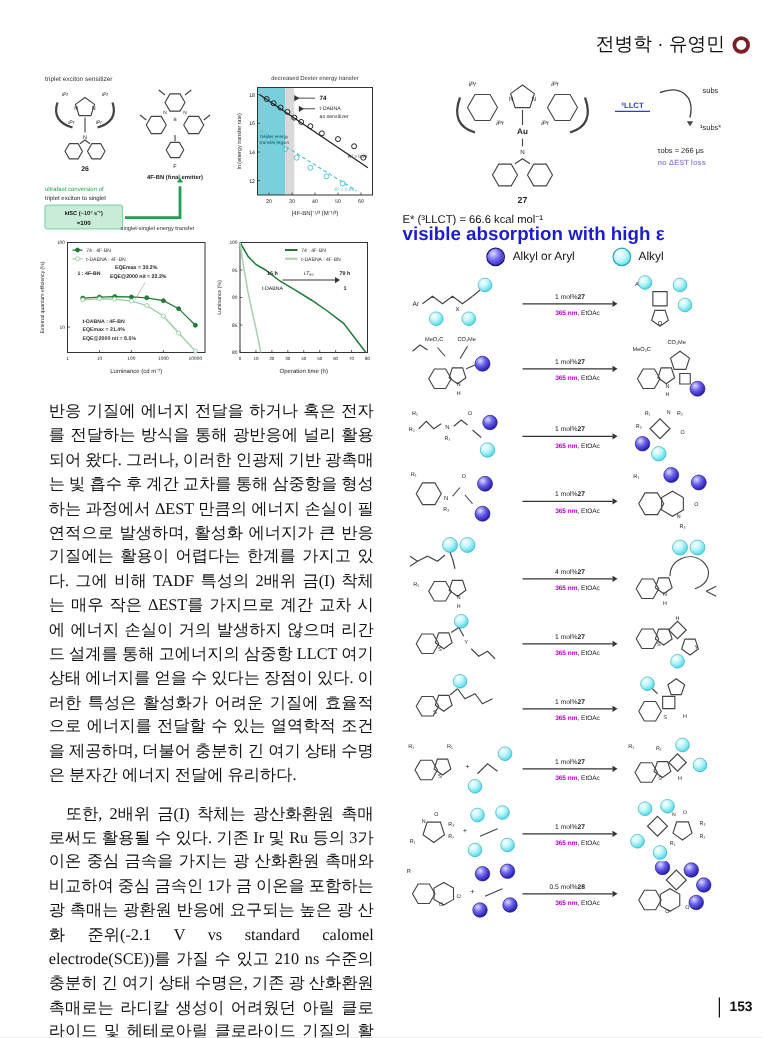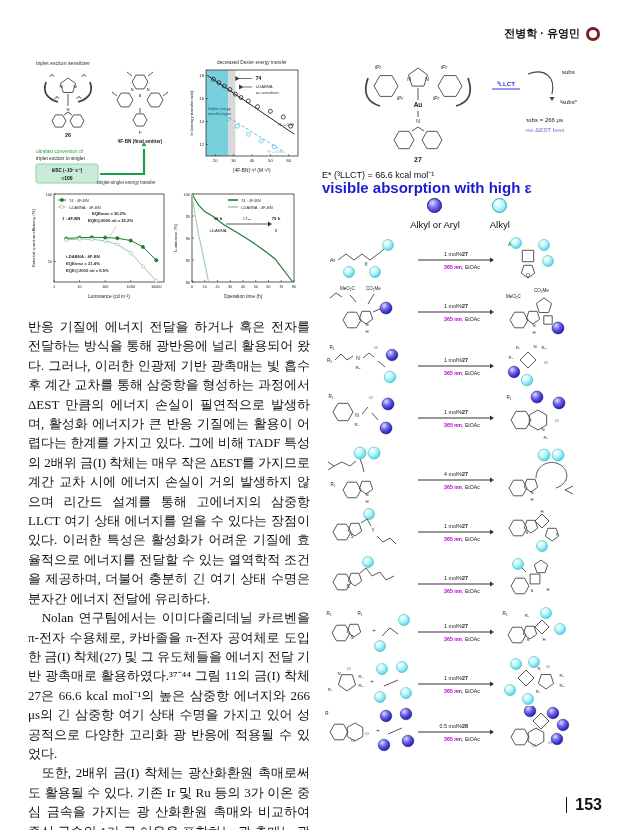--- a/index.html
+++ b/index.html
@@ -1,42 +1,42 @@
 <!DOCTYPE html>
 <html><head>
 <meta charset="utf-8">
 <style>
   html,body{margin:0;padding:0;background:#e8e8e8;}
   .page{position:relative;width:622px;height:830px;background:#ffffff;margin:0 auto;
         font-family:"Liberation Sans",sans-serif;overflow:hidden;}
   .hdr{position:absolute;top:26px;right:22px;display:flex;align-items:center;
-       font-size:11px;font-weight:bold;color:#111;}
+       font-size:15px;font-weight:normal;color:#111;}
   .ring{display:inline-block;width:8px;height:8px;border:3px solid #7a1f24;border-radius:50%;margin-left:6px;}
   .col-left{position:absolute;left:28px;top:56px;width:282px;}
   .col-right{position:absolute;left:322px;top:56px;width:286px;}
   .f10-row{display:flex;align-items:flex-start;}
   figure{margin:0;padding:0;}
   figcaption{font-size:10.3px;line-height:14px;color:#111;text-align:justify;margin-top:4px;font-weight:600;}
   figcaption .cap-label{font-weight:bold;}
   .bodytext{margin-top:9px;font-family:"Liberation Serif",serif;font-size:13px;line-height:19.4px;
             color:#111;text-align:justify;}
-  .bodytext p{margin:0;}
+  .bodytext p{margin:11px;}
   .bodytext p.ind{text-indent:1.05em;}
   .energy{width:276px;text-align:left;margin-top:2px;line-height:11.5px;}
   .energy .e0{font-size:9px;color:#111;}
   .energy .e1,.energy .e2{font-size:15px;font-weight:bold;color:#1b1bd0;}
   .sph-legend{width:276px;display:flex;justify-content:center;gap:30px;align-items:center;
               margin:5px 0 4px 0;font-size:9.5px;color:#111;}
-  .sph-legend .item{display:flex;align-items:center;gap:6px;flex-direction:column;}
+  .sph-legend .item{display:flex;align-items:center;gap:6px;}
   .sph{width:13px;height:13px;border-radius:50%;}
   .sph.b{background:radial-gradient(circle at 35% 30%,#dcdcff 0%,#6a63ea 45%,#1d12a8 100%);border:1px solid #19127e;}
   .sph.c{background:radial-gradient(circle at 35% 30%,#ffffff 0%,#bdf6fa 45%,#43d6e6 100%);border:1px solid #2aa8b8;}
   .ftr{position:absolute;right:20px;bottom:16px;display:flex;align-items:center;font-size:10px;color:#111;}
   .ftr .bar{border-left:1.5px solid #111;height:16px;margin:0 8px;}
-  .ftr .pg{font-size:16px;font-weight:bold;}
+  .ftr .pg{font-size:11px;font-weight:bold;}
   svg{display:block;}
   #reactions svg{margin:0;}
 </style>
 </head>
 <body>
 
 <div class="page">
 
   <div class="hdr">
     <span>전병학 · 유영민</span>
@@ -239,21 +239,20 @@
             <text x="48" y="46" font-size="4.2" fill="#222" text-anchor="middle" font-family="Liberation Sans, sans-serif">t-DABNA</text>
             <text x="106" y="46" font-size="4.3" fill="#222" text-anchor="middle" font-family="Liberation Sans, sans-serif" font-weight="bold">1</text>
             <text x="73" y="112" font-size="4.8" fill="#222" text-anchor="middle" font-family="Liberation Sans, sans-serif">Operation time (h)</text>
             <text x="7" y="52" font-size="4.1" fill="#222" text-anchor="middle" font-family="Liberation Sans, sans-serif" transform="rotate(-90 7 52)">Luminance (%)</text>
           </svg>
       </div>
     </figure>
 
     <div class="bodytext">
       <p>반응 기질에 에너지 전달을 하거나 혹은 전자를 전달하는 방식을 통해 광반응에 널리 활용되어 왔다. 그러나, 이러한 인광제 기반 광촉매는 빛 흡수 후 계간 교차를 통해 삼중항을 형성하는 과정에서 ΔEST 만큼의 에너지 손실이 필연적으로 발생하며, 활성화 에너지가 큰 반응 기질에는 활용이 어렵다는 한계를 가지고 있다. 그에 비해 TADF 특성의 2배위 금(I) 착체는 매우 작은 ΔEST를 가지므로 계간 교차 시에 에너지 손실이 거의 발생하지 않으며 리간드 설계를 통해 고에너지의 삼중항 LLCT 여기 상태 에너지를 얻을 수 있다는 장점이 있다. 이러한 특성은 활성화가 어려운 기질에 효율적으로 에너지를 전달할 수 있는 열역학적 조건을 제공하며, 더불어 충분히 긴 여기 상태 수명은 분자간 에너지 전달에 유리하다.</p>
-      <p class="ind">Nolan 연구팀에서는 이미다졸리데닐 카르벤을 π-전자 수용체로, 카바졸을 π-전자 공여체로 도입한 금(I) 착체(27) 및 그 유도체들을 에너지 전달 기반 광촉매로 활용하였다.³⁷⁻⁴⁴ 그림 11의 금(I) 착체 27은 66.6 kcal mol⁻¹의 높은 삼중항 에너지와 266 μs의 긴 삼중항 여기 상태 수명을 가지고 있어 성공적으로 다양한 고리화 광 반응에 적용될 수 있었다.</p>
       <p class="ind">또한, 2배위 금(I) 착체는 광산화환원 촉매로써도 활용될 수 있다. 기존 Ir 및 Ru 등의 3가 이온 중심 금속을 가지는 광 산화환원 촉매와 비교하여 중심 금속인 1가 금 이온을 포함하는 광 촉매는 광환원 반응에 요구되는 높은 광 산화 준위(-2.1 V vs standard calomel electrode(SCE))를 가질 수 있고 210 ns 수준의 충분히 긴 여기 상태 수명은, 기존 광 산화환원 촉매로는 라디칼 생성이 어려웠던 아릴 클로라이드 및 헤테로아릴 클로라이드 기질의 활성화를 가능하게 하였으며, C-C cross-coupling 반응에 그 활용 가능성이 보고되었다(그림 12).⁴⁵ 2배위 금(I) 착체 기반 광 산화환원 촉매는</p>
     </div>
   </div>
 
   <div class="col-right">
     <figure>
       <svg id="f11-scheme" viewBox="0 0 276 112" style="width: 276px; height: 112px;">
           <polygon points="96.0,12.0 105.5,18.9 101.9,30.1 90.1,30.1 86.5,18.9" fill="none" stroke="#444" stroke-width="0.9"></polygon>
           <text x="87" y="25" font-size="5" fill="#222" text-anchor="middle" font-family="Liberation Sans, sans-serif">N</text>
           <text x="105" y="25" font-size="5" fill="#222" text-anchor="middle" font-family="Liberation Sans, sans-serif">N</text>

